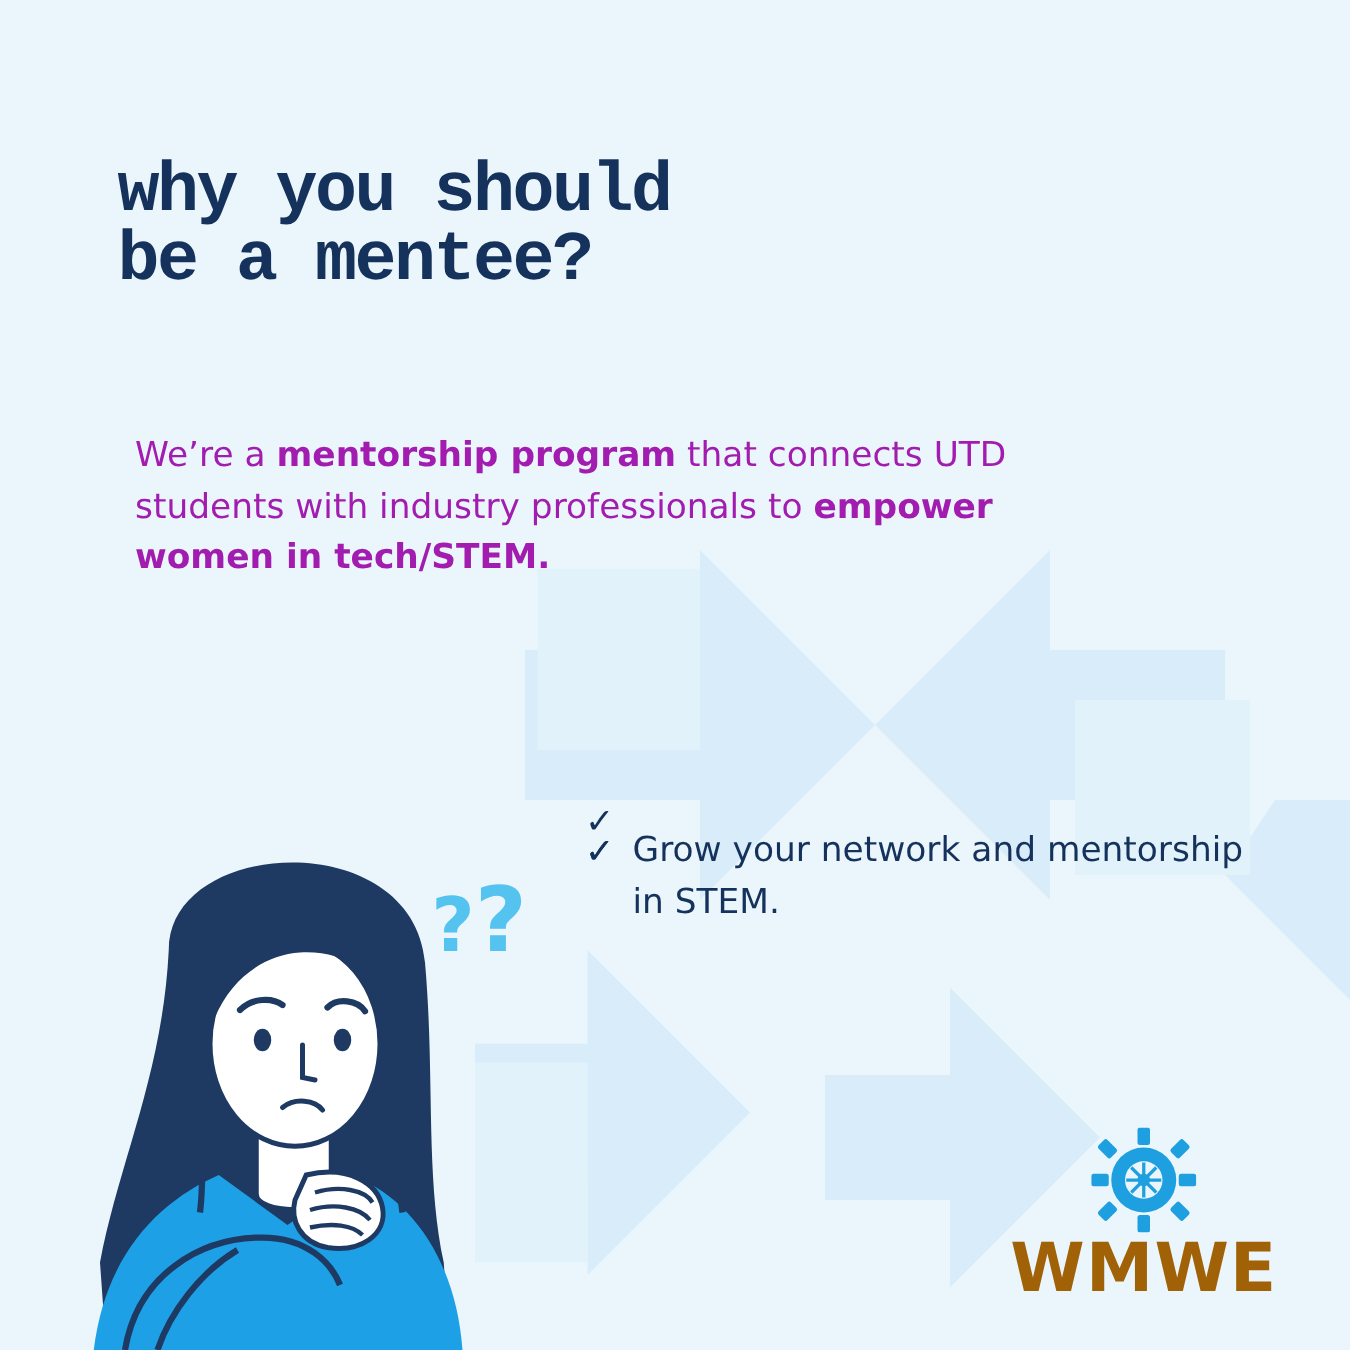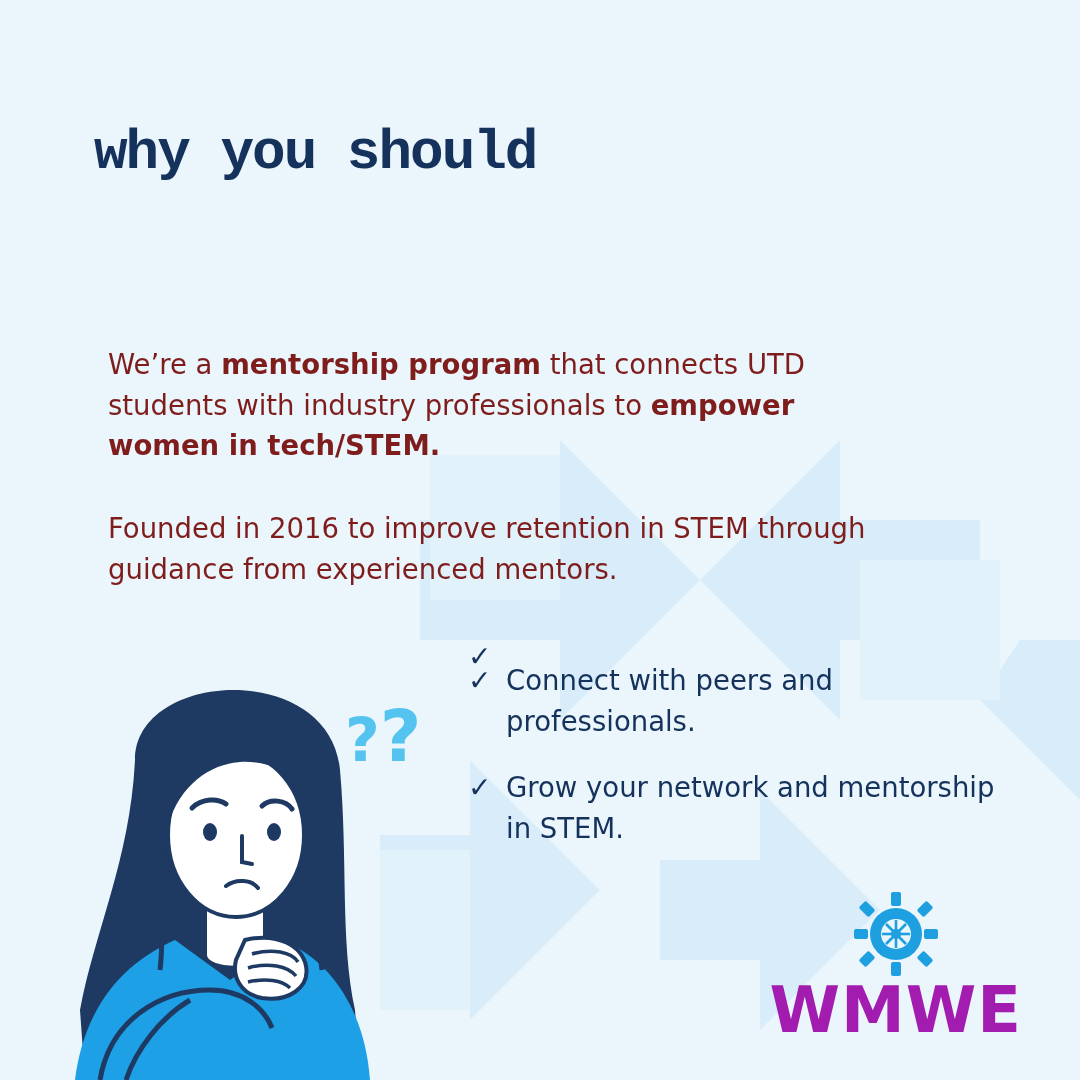--- a/index.html
+++ b/index.html
@@ -44,21 +44,21 @@
   .headline .line {
     display: block;
     white-space: nowrap;
   }
 
   
   .para {
     position: absolute;
     left: 108px;
     width: 780px;
-    color: #7f1d1d;
+    color: #a21caf;
     font-family: "DejaVu Sans", sans-serif;
     font-size: 27.5px;
     line-height: 1.48;
   }
   .para b {
     font-weight: bold;
   }
   #para1 { top: 344px; }
   #para2 { top: 508px; }
 
@@ -95,23 +95,23 @@
     bottom: 38px;
     text-align: center;
   }
   .logo-mark {
     display: block;
     margin: 0 auto 2px auto;
   }
   .logo-text {
     font-family: "DejaVu Sans", sans-serif;
     font-weight: bold;
-    font-size: 64px;
+    font-size: 54px;
     letter-spacing: 1px;
-    color: #a21caf;
+    color: #a16207;
     line-height: 1;
   }
 
   
   .illus {
     position: absolute;
     left: 40px;
     bottom: 0;
     width: 380px;
     height: 470px;
@@ -145,29 +145,29 @@
     </g>
     <g fill="#e2f2fb">
       <polygon points="430,455 560,455 560,600 430,600"></polygon>
       <polygon points="860,560 1000,560 1000,700 860,700"></polygon>
       <polygon points="380,850 470,850 470,1010 380,1010"></polygon>
     </g>
   </svg>
 
   <div class="headline">
     <span class="line">why you should</span>
+    <span class="line">be a mentee?</span>
   </div>
 
   <div class="para" id="para1"><span>We’re a </span><b>mentorship program</b><span> that connects UTD students with industry professionals to </span><b>empower women in tech/STEM.</b></div>
 
-  <div class="para" id="para2"><span>Founded in 2016 to improve retention in STEM through guidance from experienced mentors.</span></div>
 
   <div class="benefits">
       <div class="benefit"><span class="check">✓</span></div>
-      <div class="benefit"><span class="check">✓</span><span>Connect with peers and professionals.</span></div>
+      <div class="benefit"><span class="check">✓</span></div>
       <div class="benefit"><span class="check">✓</span><span>Grow your network and mentorship in STEM.</span></div>
     </div>
 
   <div class="qmarks">
     <span class="q1">?</span><span class="q2">?</span>
   </div>
 
   <svg class="illus" viewBox="0 0 380 470" width="380" height="470">
 
     <path d="M95 150 C95 60 290 50 300 160 C308 250 300 330 315 400 L320 470 L45 470 L40 400 C55 320 90 250 95 150 Z" fill="#1e3a63"></path>

